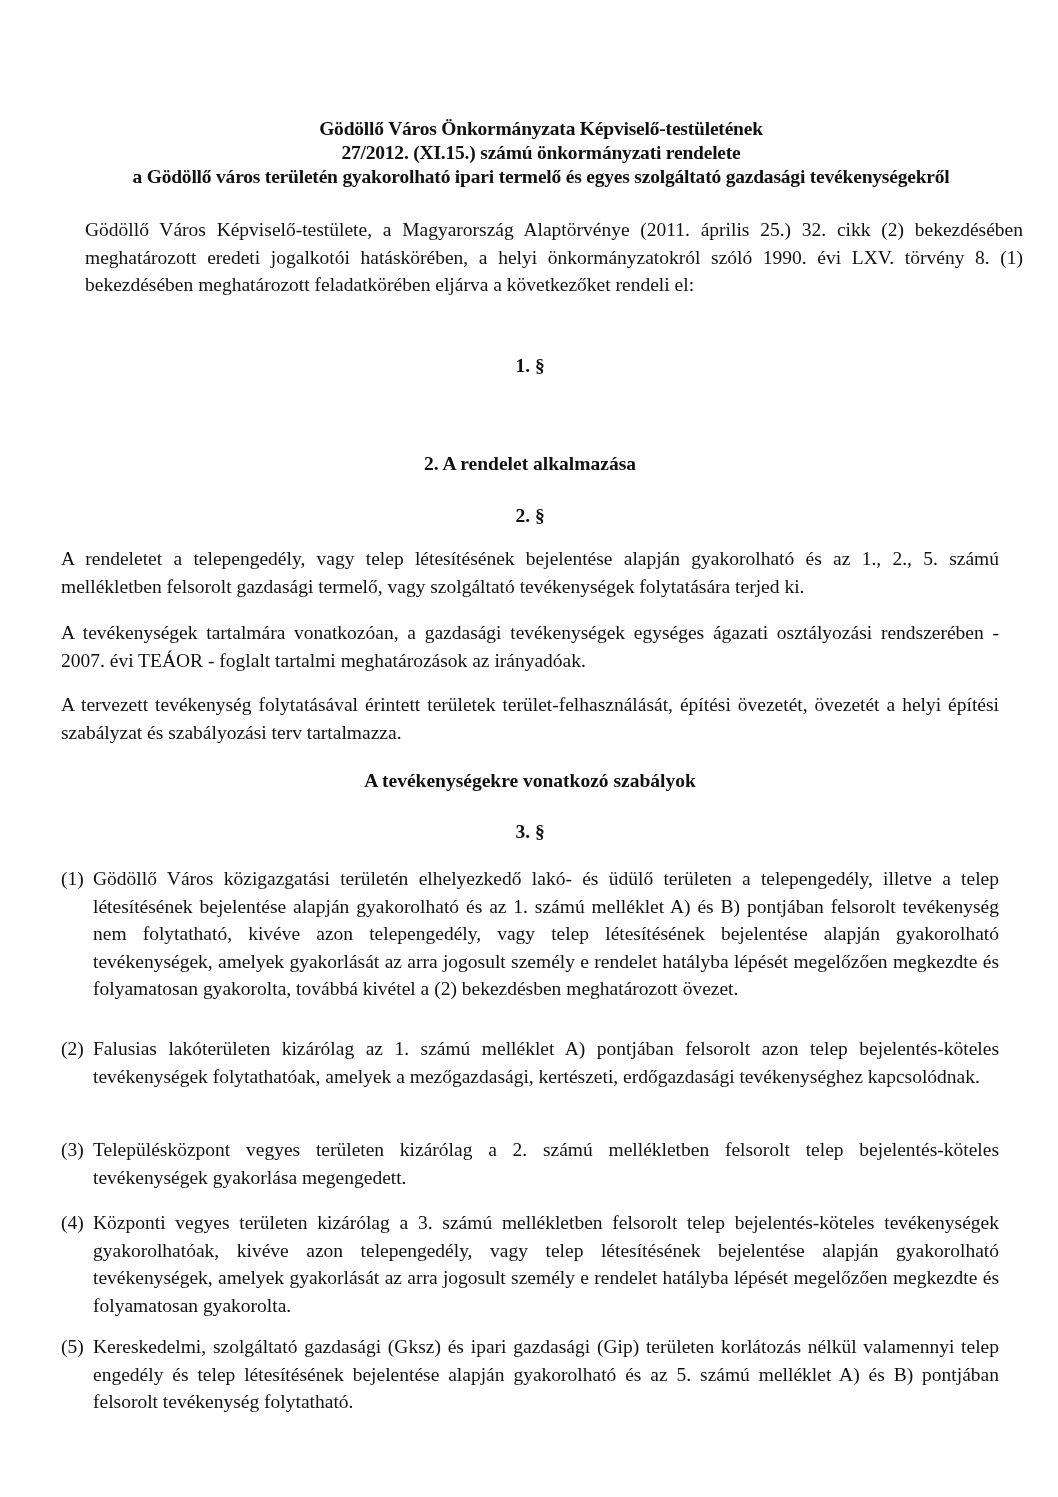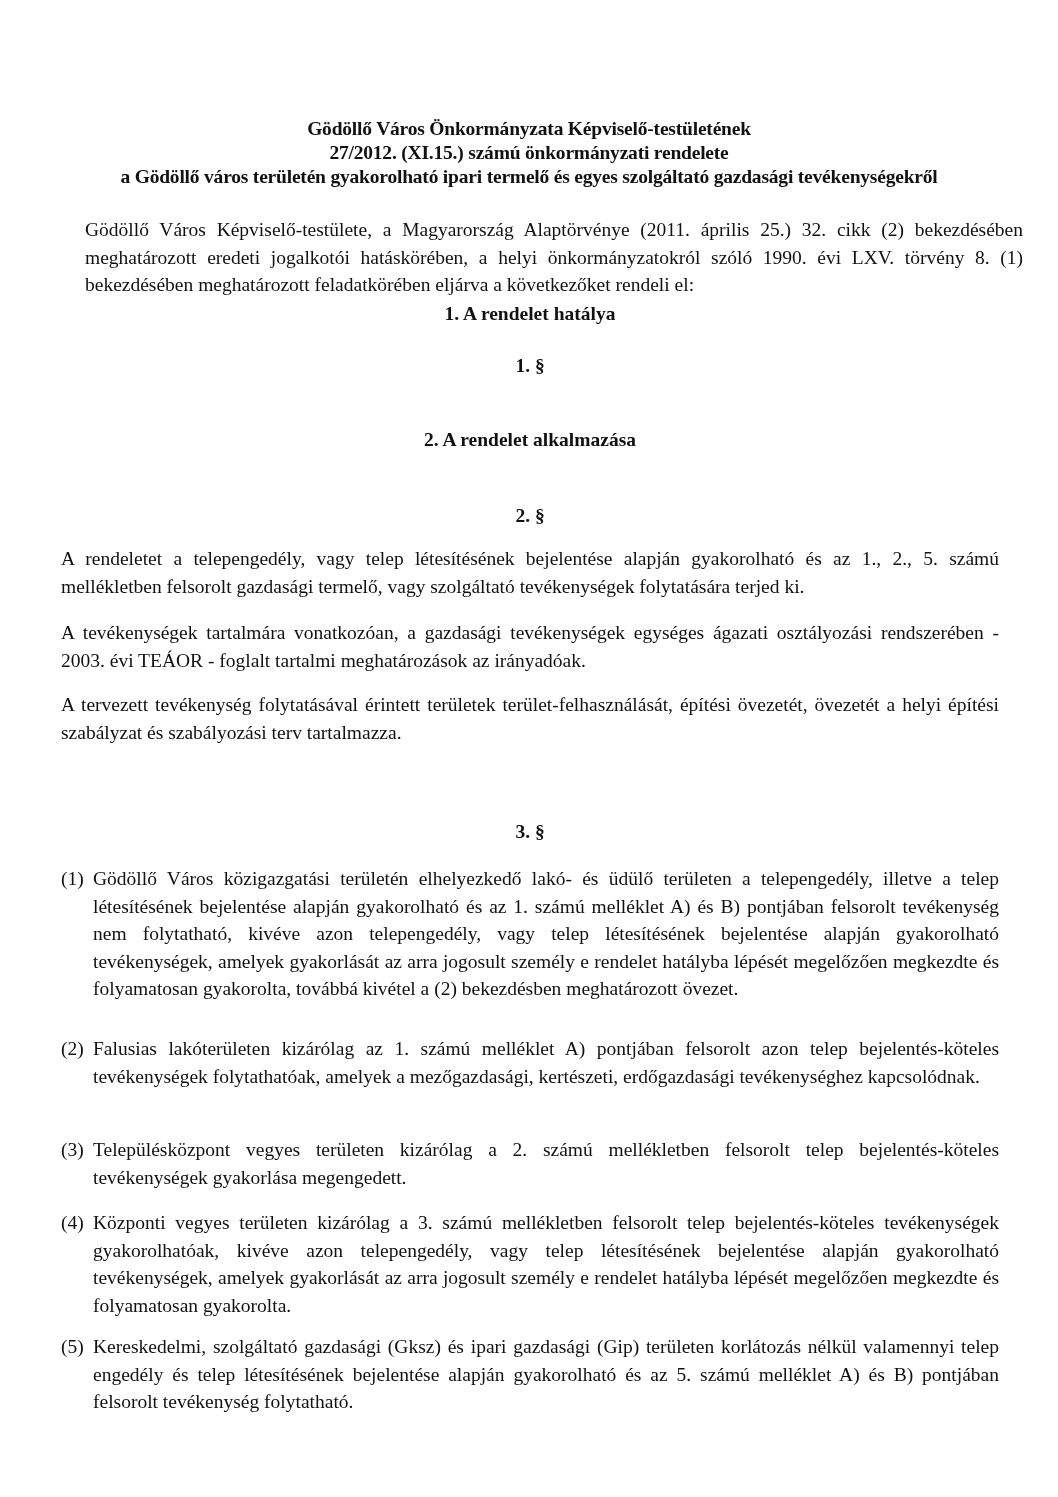--- a/index.html
+++ b/index.html
@@ -2,21 +2,21 @@
 <html><head>
 <meta charset="utf-8">
 <style>
   html, body { margin: 0; padding: 0; background: #ffffff; }
   body {
     width: 1058px; height: 1497px; position: relative; overflow: hidden;
     font-family: "Liberation Serif", "DejaVu Serif", serif;
     color: #111111;
   }
   .page { position: absolute; left: 0; top: 0; width: 1058px; height: 1497px; }
-  .title-block { position: absolute; left: 40px; width: 978px; top: 117px; text-align: center;
+  .title-block { position: absolute; left: 52px; width: 978px; top: 117px; text-align: center;
     font-weight: bold; font-size: 19.5px; line-height: 24px; }
   .title-block div { white-space: nowrap; letter-spacing: -0.2px; }
   .p { position: absolute; left: 61px; width: 938px; font-size: 19.5px; line-height: 27.5px;
     text-align: justify; text-align-last: left; }
   .h { position: absolute; left: 61px; width: 938px; text-align: center; font-weight: bold;
     font-size: 19.5px; line-height: 24px; }
   .item { position: absolute; left: 61px; width: 938px; font-size: 19.5px; line-height: 27.5px; }
   .item .num { position: absolute; left: 0; top: 0; }
   .item .txt { margin-left: 32px; text-align: justify; text-align-last: left; }
 </style>
@@ -26,29 +26,29 @@
 <div class="page">
 
   <div class="title-block">
     <div>Gödöllő Város Önkormányzata Képviselő-testületének</div>
     <div>27/2012. (XI.15.) számú önkormányzati rendelete</div>
     <div>a Gödöllő város területén gyakorolható ipari termelő és egyes szolgáltató gazdasági tevékenységekről</div>
   </div>
 
   <div class="p" style="top:216px;margin-left:24px;">Gödöllő Város Képviselő-testülete, a Magyarország Alaptörvénye (2011. április 25.) 32. cikk (2) bekezdésében meghatározott eredeti jogalkotói hatáskörében, a helyi önkormányzatokról szóló 1990. évi LXV. törvény 8. (1) bekezdésében meghatározott feladatkörében eljárva a következőket rendeli el:</div>
 
-  <div class="h" style="top:302px;">1. A rendelet hatálya</div>
   <div class="h" style="top:354px;">1. §</div>
 
-  <div class="h" style="top:428px;text-align:center;">2. A rendelet alkalmazása</div>
+  <div class="h" style="top:452px;text-align:center;">2. A rendelet alkalmazása</div>
   <div class="h" style="top:504px;">2. §</div>
   <div class="p" style="top:545px;">A rendeletet a telepengedély, vagy telep létesítésének bejelentése alapján gyakorolható és az 1., 2., 5. számú mellékletben felsorolt gazdasági termelő, vagy szolgáltató tevékenységek folytatására terjed ki.</div>
-  <div class="p" style="top:619px;">A tevékenységek tartalmára vonatkozóan, a gazdasági tevékenységek egységes ágazati osztályozási rendszerében - 2003. évi TEÁOR - foglalt tartalmi meghatározások az irányadóak.</div>
+  <div class="p" style="top:619px;">A tevékenységek tartalmára vonatkozóan, a gazdasági tevékenységek egységes ágazati osztályozási rendszerében - 2007. évi TEÁOR - foglalt tartalmi meghatározások az irányadóak.</div>
   <div class="p" style="top:691px;">A tervezett tevékenység folytatásával érintett területek terület-felhasználását, építési övezetét, övezetét a helyi építési szabályzat és szabályozási terv tartalmazza.</div>
 
+  <div class="h" style="top:769px;">A tevékenységekre vonatkozó szabályok</div>
   <div class="h" style="top:820px;">3. §</div>
 
   <div class="item" style="top:865px;">
     <span class="num">(1)</span>
     <div class="txt">Gödöllő Város közigazgatási területén elhelyezkedő lakó- és üdülő területen a telepengedély, illetve a telep létesítésének bejelentése alapján gyakorolható és az 1. számú melléklet A) és B) pontjában felsorolt tevékenység nem folytatható, kivéve azon telepengedély, vagy telep létesítésének bejelentése alapján gyakorolható tevékenységek, amelyek gyakorlását az arra jogosult személy e rendelet hatályba lépését megelőzően megkezdte és folyamatosan gyakorolta, továbbá kivétel a (2) bekezdésben meghatározott övezet.</div>
   </div>
   <div class="item" style="top:1035px;">
     <span class="num">(2)</span>
     <div class="txt">Falusias lakóterületen kizárólag az 1. számú melléklet A) pontjában felsorolt azon telep bejelentés-köteles tevékenységek folytathatóak, amelyek a mezőgazdasági, kertészeti, erdőgazdasági tevékenységhez kapcsolódnak.</div>
   </div>

